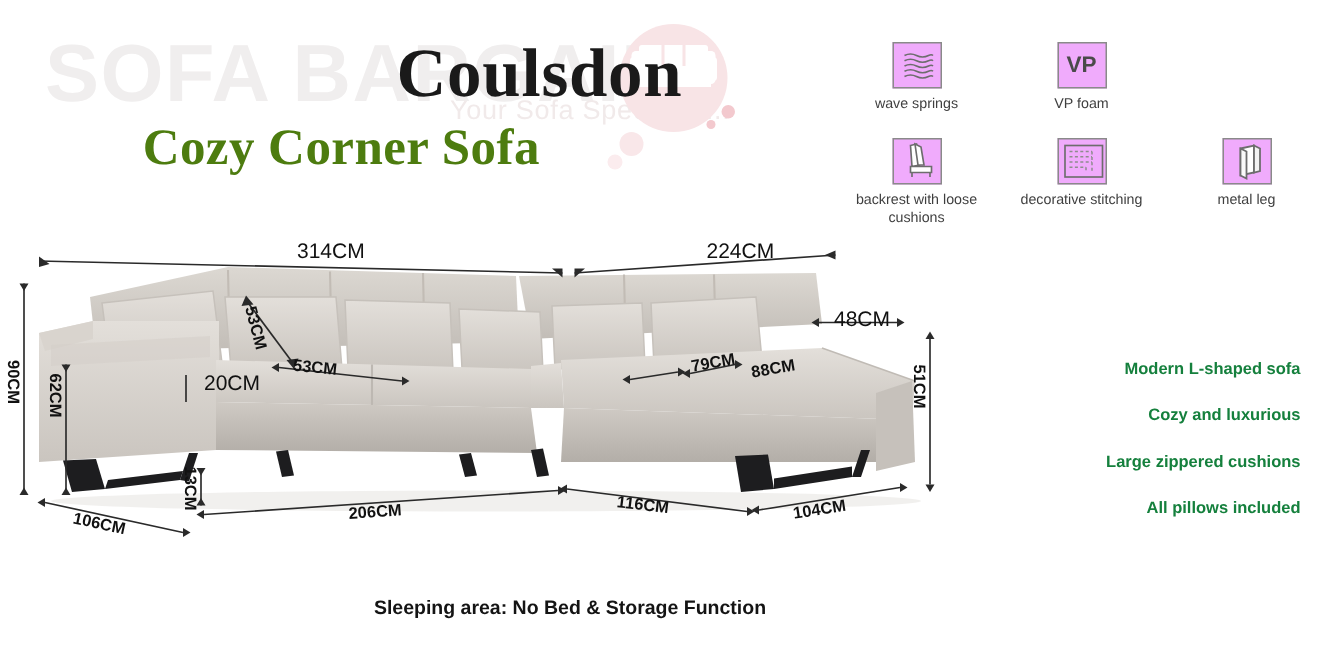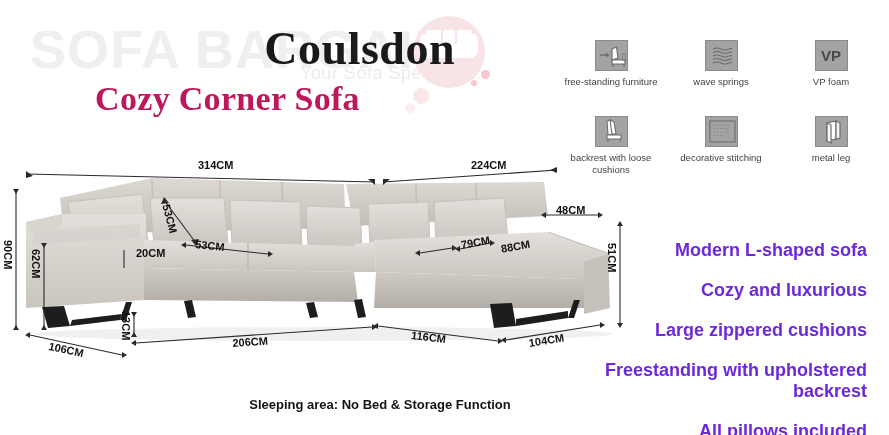--- a/index.html
+++ b/index.html
@@ -20,44 +20,44 @@
   .wm-dot2{position:absolute;left:405px;top:103px;width:10px;height:10px;border-radius:50%;background:#fbecee;}
   .wm-dot3{position:absolute;left:481px;top:70px;width:9px;height:9px;border-radius:50%;background:#f3c9ce;}
   .wm-dot4{position:absolute;left:471px;top:80px;width:6px;height:6px;border-radius:50%;background:#f3c9ce;}
 
   
   .title{position:absolute;left:0;top:22px;width:455px;text-align:right;
       font-family:"Liberation Serif",serif;font-weight:bold;font-size:46px;
       color:#1a1a1a;letter-spacing:.5px;}
   .subtitle{position:absolute;left:0;top:80px;width:455px;text-align:center;
       font-family:"Liberation Serif",serif;font-weight:bold;font-size:34px;
-      color:#be185d;letter-spacing:.3px;}
+      color:#4d7c0f;letter-spacing:.3px;}
 
   
   .fgrid{position:absolute;left:556px;top:24px;width:330px;}
   .frow{display:flex;}
   .fcell{width:110px;text-align:center;}
-  .fbox{width:33px;height:31px;border:1.6px solid #8a8a8a;margin:16px auto 5px auto;
-        box-sizing:border-box;position:relative;background:#a3a3a3;}
+  .fbox{width:33px;height:31px;border:1.6px solid #8a8a8a;margin:4px auto 5px auto;
+        box-sizing:border-box;position:relative;background:#f0abfc;}
   .fcap{font-size:9.5px;color:#3f3f3f;line-height:1.25;padding:0 4px;}
   .vp{font-weight:bold;font-size:15px;color:#4a4a4a;line-height:29px;}
 
   
   .photo{position:absolute;left:24px;top:168px;width:604px;height:182px;}
 
   
-  .dim{position:absolute;font-size:11px;font-weight:bold;color:#111;white-space:nowrap;}
+  .dim{position:absolute;font-size:14px;font-weight:normal;color:#111;white-space:nowrap;}
   .dimv{position:absolute;font-size:11px;font-weight:bold;color:#111;white-space:nowrap;
         transform:rotate(90deg);transform-origin:left top;}
   .dimr{position:absolute;font-size:11px;font-weight:bold;color:#111;white-space:nowrap;
         transform-origin:left top;}
 
   
   .flist{position:absolute;right:22px;top:240px;width:320px;text-align:right;}
-  .flist div{font-size:18px;font-weight:bold;color:#6d28d9;margin-bottom:19px;}
+  .flist div{font-size:11px;font-weight:bold;color:#15803d;margin-bottom:19px;}
 
   .caption{position:absolute;left:0;top:381px;width:760px;text-align:center;
       font-size:13px;font-weight:bold;color:#141414;margin-top:16px;}
   svg{display:block;overflow:visible;}
 </style>
 </head>
 <body>
 
 <div class="stage">
 
@@ -78,33 +78,20 @@
   <div class="wm-dot2"></div>
   <div class="wm-dot3"></div>
   <div class="wm-dot4"></div>
 
   <div class="title">Coulsdon</div>
   <div class="subtitle">Cozy Corner Sofa</div>
 
   <div class="fgrid">
     <div class="frow">
 
-      <div class="fcell">
-        <div class="fbox">
-          <svg width="33" height="29" viewBox="0 0 33 29">
-            <path d="M4 14 L12 14" stroke="#6d6d6d" stroke-width="1.4" fill="none"></path>
-            <path d="M10 11.5 L13.5 14 L10 16.5 Z" fill="#6d6d6d"></path>
-            <path d="M16 8 L20.5 6 L22 17 L16 19 Z" fill="#fff" stroke="#6d6d6d" stroke-width="1.2"></path>
-            <path d="M16 19 L29 19 L29 23 L16 23 Z" fill="#fff" stroke="#6d6d6d" stroke-width="1.2"></path>
-            <path d="M27 13 L29 13 L29 19 L27 19 Z" fill="#fff" stroke="#6d6d6d" stroke-width="1.2"></path>
-            <path d="M17 23 L17 26 M28 23 L28 26" stroke="#6d6d6d" stroke-width="1.2"></path>
-          </svg>
-        </div>
-        <div class="fcap">free-standing furniture</div>
-      </div>
 
       <div class="fcell">
         <div class="fbox">
           <svg width="33" height="29" viewBox="0 0 33 29">
             <g stroke="#6d6d6d" stroke-width="1.1" fill="none">
               <path d="M7 8 Q11 6 15 8 Q19 10 23 8 Q25 7 26 8"></path>
               <path d="M7 11.5 Q11 9.5 15 11.5 Q19 13.5 23 11.5 Q25 10.5 26 11.5"></path>
               <path d="M7 15 Q11 13 15 15 Q19 17 23 15 Q25 14 26 15"></path>
               <path d="M7 18.5 Q11 16.5 15 18.5 Q19 20.5 23 18.5 Q25 17.5 26 18.5"></path>
               <path d="M7 22 Q11 20 15 22 Q19 24 23 22 Q25 21 26 22"></path>
@@ -305,19 +292,18 @@
   <div class="dimr" style="left:528px;top:337px;transform:rotate(-9deg)">104CM</div>
   <div class="dim" style="left:556px;top:204px">48CM</div>
   <div class="dimv" style="left:618px;top:243px">51CM</div>
   <div class="dimr" style="left:460px;top:239px;transform:rotate(-10deg)">79CM</div>
   <div class="dimr" style="left:500px;top:243px;transform:rotate(-10deg)">88CM</div>
 
   <div class="flist">
     <div>Modern L-shaped sofa</div>
     <div>Cozy and luxurious</div>
     <div>Large zippered cushions</div>
-    <div>Freestanding with upholstered backrest</div>
     <div>All pillows included</div>
   </div>
 
   <div class="caption">Sleeping area: No Bed &amp; Storage Function</div>
 
 </div>
 
 </body></html>

